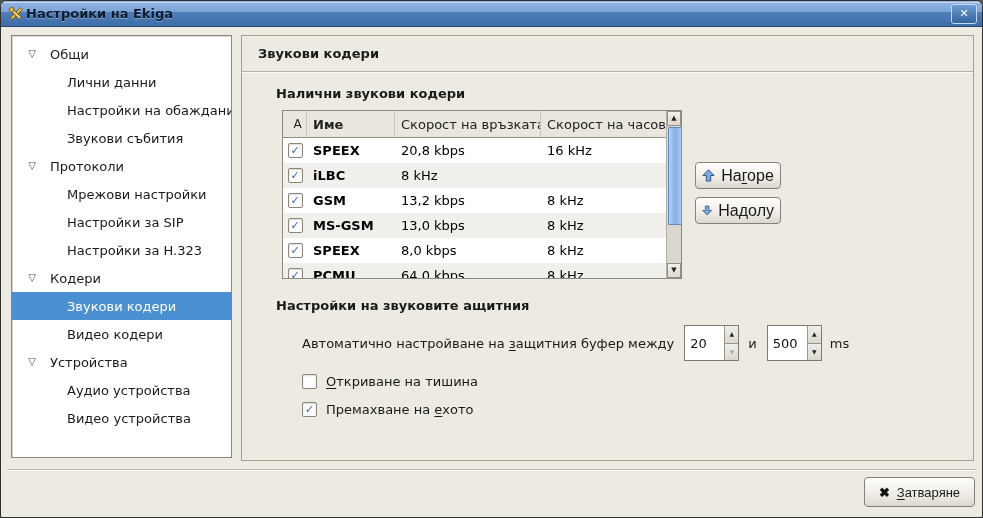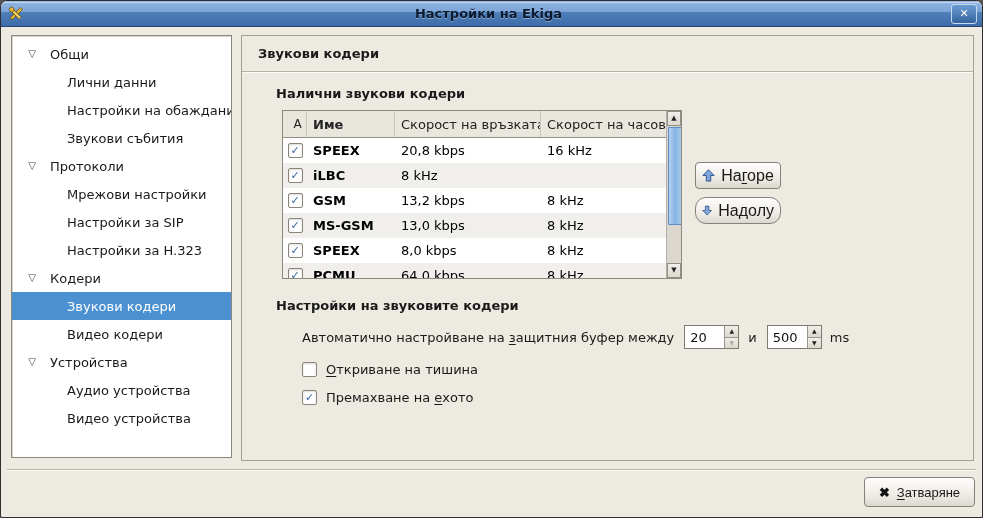--- a/index.html
+++ b/index.html
@@ -4,21 +4,21 @@
 <style>
   html,body{margin:0;padding:0;background:#555;font-family:"DejaVu Sans","Liberation Sans",sans-serif;}
   .window{position:relative;width:981px;height:516px;background:#edeae2;border:1px solid #2f2f2f;border-radius:7px 7px 2px 2px;overflow:hidden;}
   
   .titlebar{position:absolute;left:0;top:0;width:100%;height:25px;
     background:linear-gradient(#93b7e3,#7ba3d6 45%,#4f7fb9 46%,#3d6ca8);
     border-bottom:1px solid #27477a;border-radius:6px 6px 0 0;
     display:flex;align-items:center;}
   .titlebar::before{content:"";position:absolute;left:1px;right:1px;top:1px;height:1px;background:rgba(255,255,255,.45);border-radius:6px 6px 0 0;}
   .win-icon{margin-left:5px;width:20px;height:18px;flex:0 0 auto;}
-  .win-title{flex:1;text-align:center;font-size:13px;font-weight:bold;color:#0c1a30;text-shadow:0 1px 0 rgba(255,255,255,.35);}
+  .win-title{flex:1;font-size:13px;font-weight:bold;color:#0c1a30;text-shadow:0 1px 0 rgba(255,255,255,.35);}
   .win-close{margin-right:5px;width:24px;height:18px;flex:0 0 auto;
     background:linear-gradient(#6b9cd2,#35649f);border:1px solid #c4d9f0;border-radius:3px;
     color:#fff;font-size:11px;font-weight:bold;display:flex;align-items:center;justify-content:center;cursor:default;line-height:1;}
   
   .sidebar{position:absolute;left:10px;top:34px;width:221px;height:423px;background:#fff;border:1px solid #8d887d;box-shadow:inset 1px 1px 0 #d9d5cc;overflow:hidden;padding-top:4px;box-sizing:border-box;}
   .tree-item{height:28px;display:flex;align-items:center;font-size:13px;color:#1a1a1a;white-space:nowrap;}
   .tree-item.parent{padding-left:13px;}
   .tree-item.child{padding-left:55px;}
   .expander{width:14px;margin-right:11px;font-size:10px;color:#444;text-align:center;line-height:1;}
   .tree-item.selected{background:#4b91d2;color:#fff;}
@@ -48,25 +48,25 @@
   .sb-btn.up{top:0;}
   .sb-btn.down{bottom:0;}
   .sb-thumb{position:absolute;left:1px;top:16px;width:12px;height:96px;border:1px solid #5d8cc4;border-radius:1px;
     background:linear-gradient(90deg,#b6d2ef,#84b2e4 50%,#a9c9ec);}
   
   .move-col{margin-left:13px;display:flex;flex-direction:column;}
   .btn{background:linear-gradient(#fefdfc,#efece6 60%,#dcd8d0);border:1px solid #868078;border-radius:4px;
     font-size:16px;color:#1a1a1a;display:inline-flex;align-items:center;justify-content:center;box-shadow:inset 0 1px 0 #fff;cursor:default;}
   .move-btn{width:86px;height:27px;gap:6px;}
   .move-btn.first{margin-top:52px;}
-  .move-btn + .move-btn{margin-top:8px;border-radius:11px;}
+  .move-btn + .move-btn{margin-top:8px;}
   .arrow-icon{width:13px;height:13px;display:block;}
   
   .buffer-row{margin:12px 0 0 60px;display:flex;align-items:center;font-size:13px;color:#1a1a1a;}
-  .spin{display:inline-flex;margin-left:10px;height:24px;border:1px solid #7f7a6f;background:#fff;box-sizing:border-box;}
+  .spin{display:inline-flex;margin-left:10px;height:36px;border:1px solid #7f7a6f;background:#fff;box-sizing:border-box;}
   .spin-input{width:34px;border:none;outline:none;font-family:inherit;font-size:13px;padding:0 0 0 5px;background:#fff;color:#111;}
   .spin-btns{width:13px;display:flex;flex-direction:column;border-left:1px solid #9a958a;}
   .spin-half{flex:1;background:linear-gradient(#f0eee9,#dcd8d0);display:flex;align-items:center;justify-content:center;font-size:6px;color:#222;line-height:1;}
   .spin-half.up{border-bottom:1px solid #9a958a;}
   .spin-half.dim{color:#b0aca2;}
   .conj{margin-left:9px;}
   .unit{margin-left:8px;}
   .check-row{margin:13px 0 0 60px;display:flex;align-items:center;font-size:13px;color:#1a1a1a;}
   .check-row .cb{margin-right:9px;flex:0 0 auto;}
   .mn{text-decoration:underline;text-underline-offset:2px;}
@@ -241,21 +241,21 @@
         </button>
         <button class="btn move-btn">
           <svg class="arrow-icon" viewBox="0 0 14 14">
             <path d="M7 13.2 L1 7 L4.6 7 L4.6 1 L9.4 1 L9.4 7 L13 7 Z" fill="#7fa9dd" stroke="#2a4f86" stroke-width="1"></path>
           </svg>
           <span><span>На</span><span class="mn">д</span><span>олу</span></span>
         </button>
       </div>
     </div>
 
-    <div class="section-title" style="margin-top:19px;">Настройки на звуковите кодери</div>
+    <div class="section-title" style="margin-top:19px;">Настройки на звуковите ащитния</div>
 
     <div class="buffer-row">
       <span><span>Автоматично настройване на </span><span class="mn">з</span><span>ащитния буфер между</span></span>
       <span class="spin">
         <input class="spin-input" value="20" style="">
         <span class="spin-btns">
           <span class="spin-half up">
               <span>▲</span>
             </span>
           <span class="spin-half dim">

